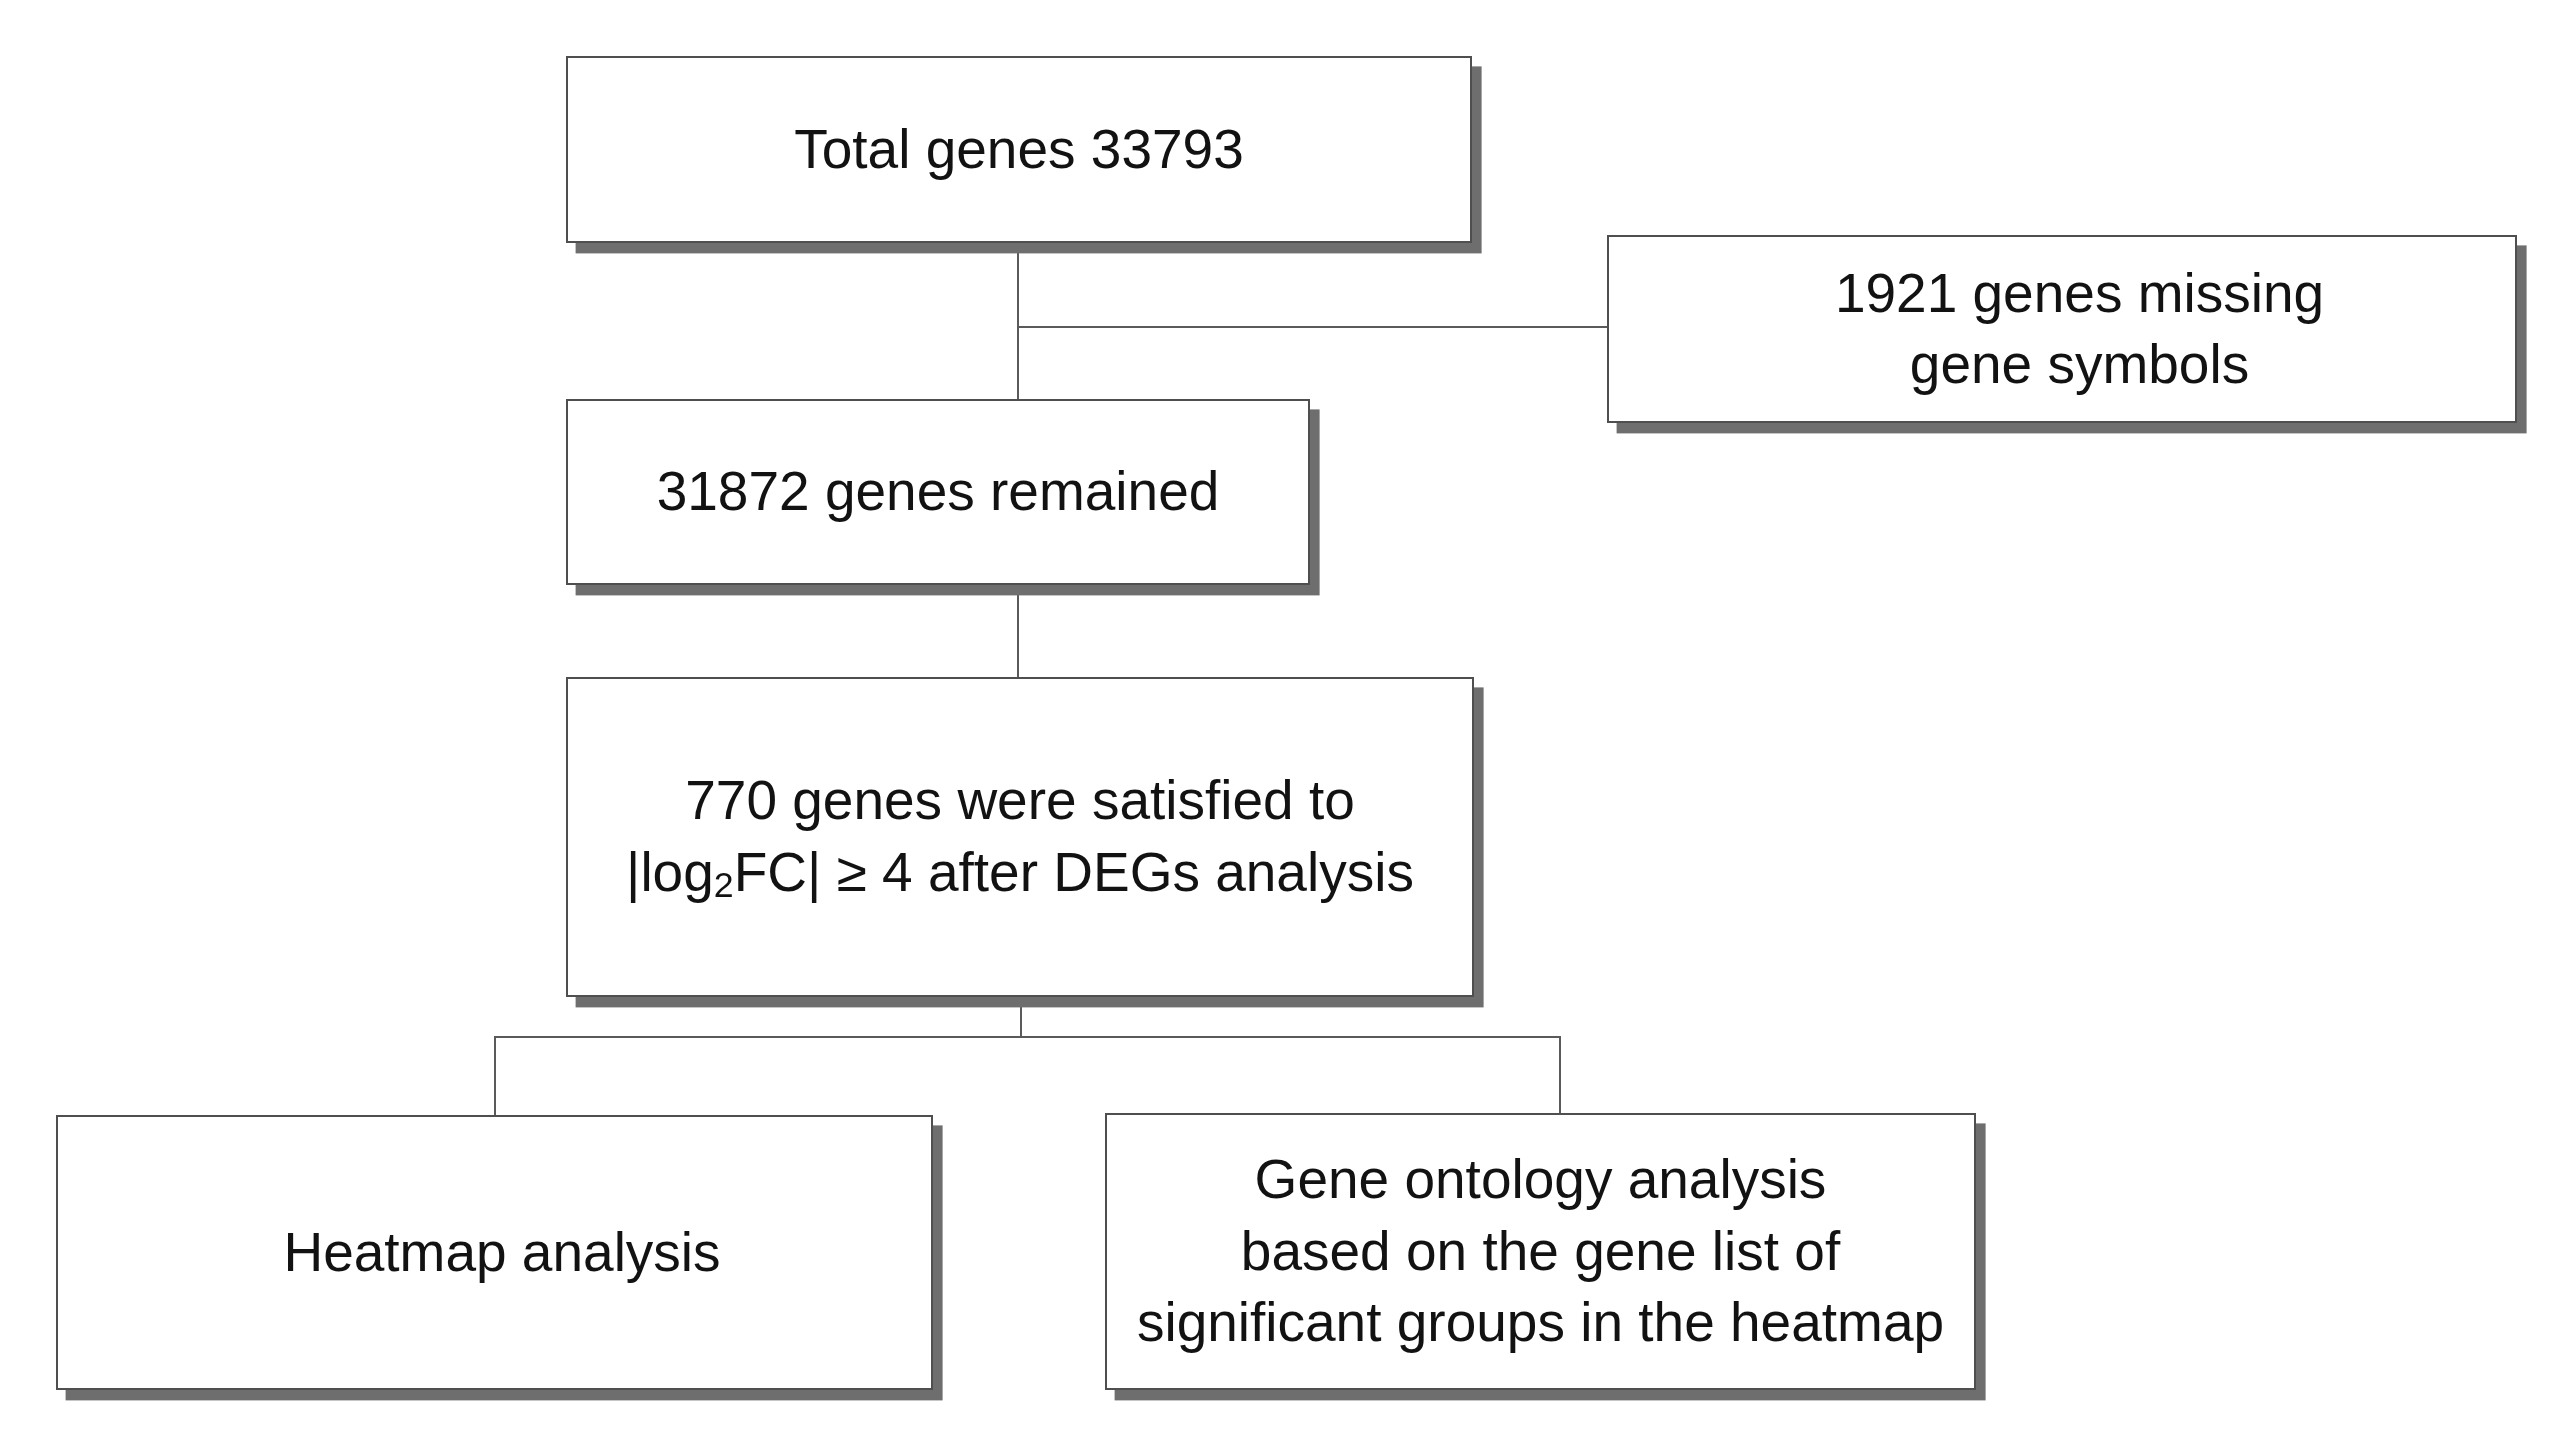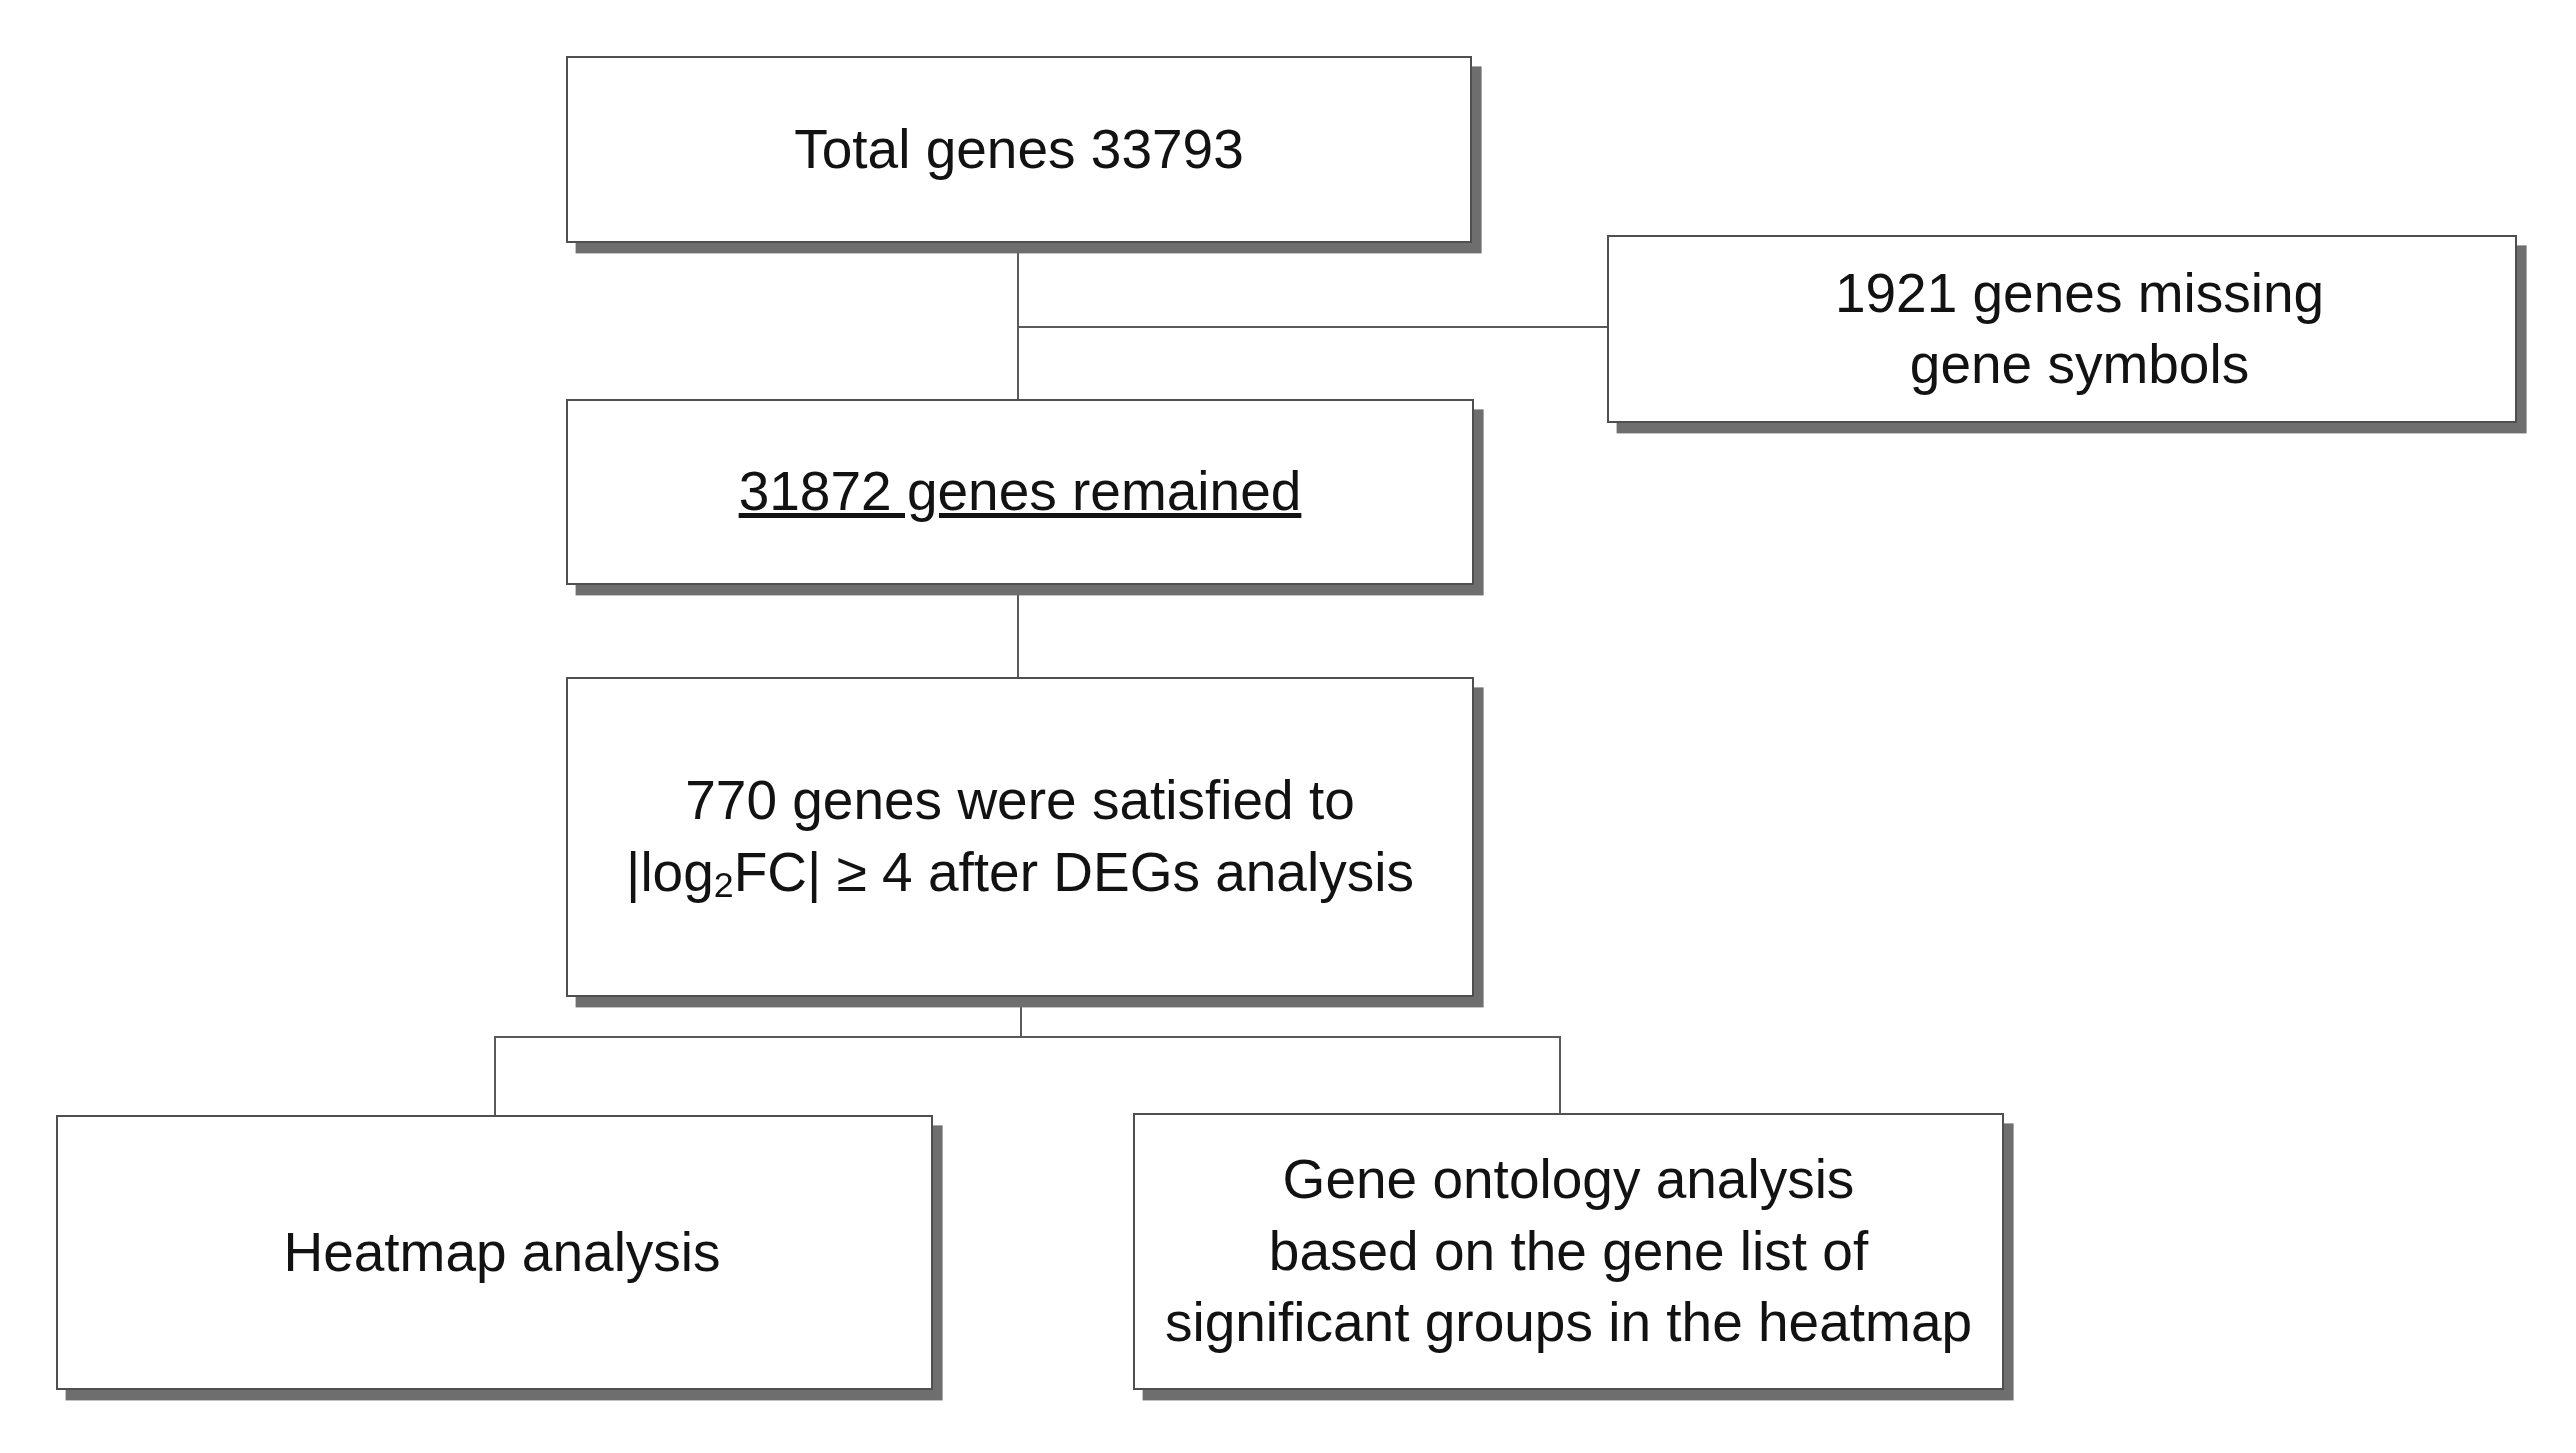--- a/index.html
+++ b/index.html
@@ -45,24 +45,24 @@
     font-size:0.65em;
     vertical-align:-0.18em;
   }
   .connector{
     position:absolute;
     background:var(--line-color);
   }
   
   #node-total    { left:566px;  top:56px;   width:906px; height:187px; }
   #node-missing  { left:1607px; top:235px;  width:910px; height:188px;padding-left:35px; }
-  #node-remained { left:566px;  top:399px;  width:908px; height:186px;text-decoration:underline; }
+  #node-remained { left:566px;  top:399px;  width:744px; height:186px; }
   #node-degs     { left:566px;  top:677px;  width:908px; height:320px; }
   #node-heatmap  { left:56px;   top:1115px; width:877px; height:275px;padding-left:15px; }
-  #node-ontology { left:1105px; top:1113px; width:871px; height:277px;margin-left:28px; }
+  #node-ontology { left:1105px; top:1113px; width:871px; height:277px; }
   
   #conn-total-remained   { left:1017px; top:245px;  width:2.4px;    height:157px; }
   #conn-branch-missing   { left:1017px; top:326px;  width:591px;  height:2.4px;  }
   #conn-remained-degs    { left:1017px; top:587px;  width:2.4px;    height:92px; }
   #conn-degs-split       { left:1020px; top:954px; width:2.4px;    height:84px; }
   #conn-split-horizontal { left:494px;  top:1036px; width:1067px; height:2.4px;  }
   #conn-drop-heatmap     { left:494px;  top:1036px; width:2.4px;    height:82px; }
   #conn-drop-ontology    { left:1559px; top:1036px; width:2.4px;    height:80px;  }
 </style>
 </head>

